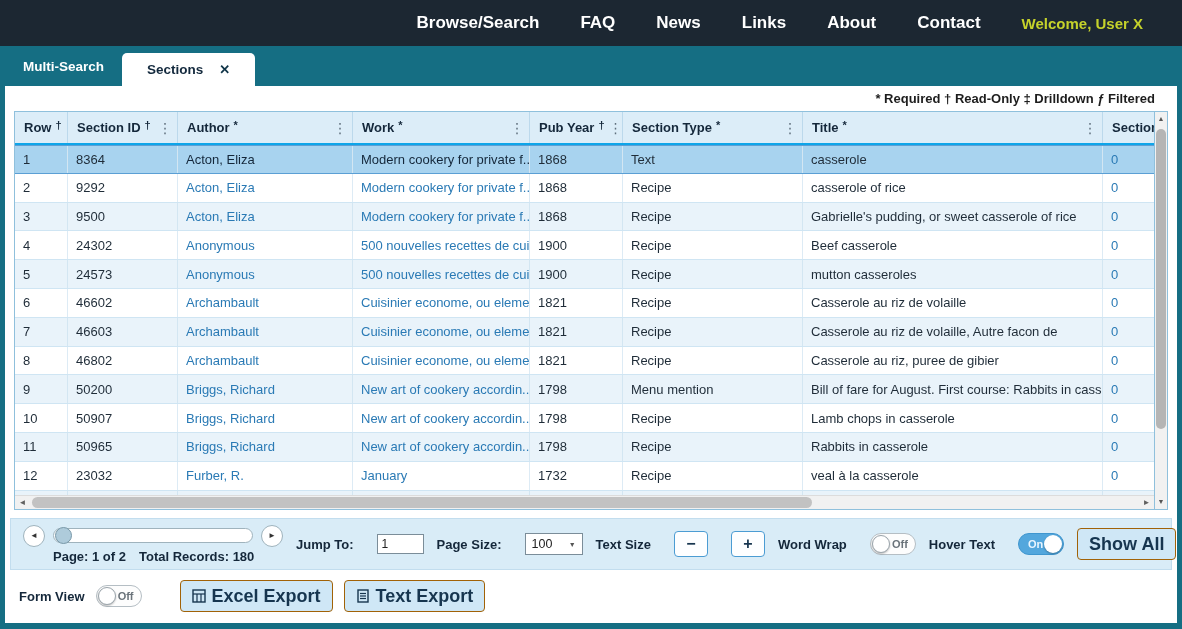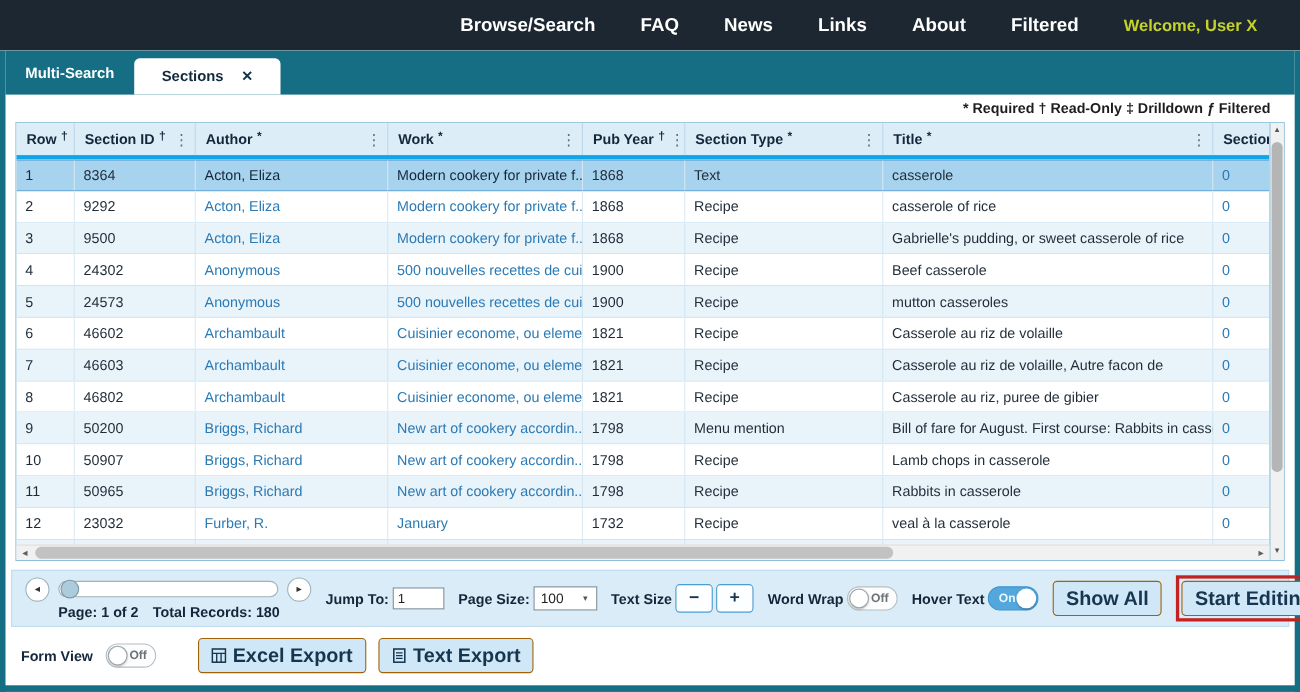--- a/index.html
+++ b/index.html
@@ -25,21 +25,21 @@
     font-size:13.5px; cursor:pointer; }
   .tab-close { font-size:13px; color:#0f3448; cursor:pointer; line-height:1; }
 
   
   .legendbar { height:25px; display:flex; justify-content:flex-end; align-items:center;
     padding-right:22px; font-size:13px; font-weight:700; color:#1d1d1d; flex-shrink:0; }
 
   
   .tablewrap { margin:0 9px; height:399px; display:flex; border:1px solid #8fc0dc; flex-shrink:0; }
   .gridmain { flex:1; display:flex; flex-direction:column; min-width:0; }
-  .thead { height:33px; background:#dcedf8; display:flex; border-bottom:4px solid #0ea5e9; flex-shrink:0; }
+  .thead { height:33px; background:#dcedf8; display:flex; border-bottom:2px solid #0ea5e9; flex-shrink:0; }
   .hcell { display:flex; align-items:center; padding:0 5px 0 9px; font-size:13px; font-weight:700;
     color:#14273a; border-right:1px solid #bcd9ec; overflow:hidden; white-space:nowrap; }
   .hcell .marker { margin-left:4px; font-size:11px; position:relative; top:-3px; }
   .menu-icon { margin-left:auto; color:#5e6f7c; font-size:14px; font-weight:400; cursor:pointer; padding-left:4px; }
 
   .tbody { height:352px; overflow:hidden; }
   .trow { display:flex; height:28.8px; background:#fff; border-bottom:1px solid #cfe5f3; }
   .trow:nth-child(odd) { background:#e9f3fa; }
   .trow.selected { background:#a8d3ef; border-top:1px solid #5b9fd4; border-bottom:1px solid #5b9fd4; }
   .cell { padding:0 8px; font-size:13px; color:#1f2c38; display:flex; align-items:center;
@@ -72,21 +72,21 @@
   .pagbar > * { flex-shrink:0; }
   .pag-left { display:flex; flex-direction:column; gap:2px; }
   .pag-slider-row { display:flex; align-items:center; gap:8px; }
   .circle-btn { width:22px; height:22px; border-radius:50%; background:#fff; border:1px solid #9fb3bd;
     font-size:8px; color:#333; display:flex; align-items:center; justify-content:center;
     cursor:pointer; font-family:inherit; }
   .slider { width:200px; height:15px; background:#fff; border:1px solid #9fb3bd; border-radius:8px; position:relative; cursor:pointer; }
   .slider-thumb { position:absolute; left:1px; top:-2px; width:17px; height:17px; border-radius:50%;
     background:#aecbdb; border:1px solid #7898a8; cursor:grab; }
   .pag-info { display:flex; gap:13px; font-size:13px; font-weight:700; color:#14273a; padding-left:30px; }
-  .ctrl { display:flex; align-items:center; gap:3px; font-size:13px; font-weight:700; color:#14273a; white-space:nowrap; }
+  .ctrl { display:flex; align-items:center; gap:23px; font-size:13px; font-weight:700; color:#14273a; white-space:nowrap; }
   .jump-input { width:47px; height:20px; border:1px solid #7b8d99; background:#fff; font-size:12px;
     padding:0 4px; color:#222; font-family:inherit; }
   .selectbox { width:58px; height:22px; border:1px solid #7b8d99; background:#fff; display:flex;
     align-items:center; padding:0 6px; font-size:12.5px; font-weight:400; color:#222; cursor:pointer; }
   .selectbox .sel-arrow { margin-left:auto; font-size:7px; color:#555; }
   .sq-btn { width:34px; height:26px; background:#fdfeff; border:1px solid #4b9cd3; border-radius:4px;
     font-size:16px; font-weight:700; color:#16354f; display:flex; align-items:center; justify-content:center;
     cursor:pointer; font-family:inherit; }
   .toggle { width:46px; height:22px; border-radius:11px; position:relative; cursor:pointer;
     font-size:11px; font-weight:700; flex-shrink:0; }
@@ -112,21 +112,21 @@
 </style>
 </head>
 <body>
 
 <nav class="topnav">
   <span class="nav-item">Browse/Search</span>
   <span class="nav-item">FAQ</span>
   <span class="nav-item">News</span>
   <span class="nav-item">Links</span>
   <span class="nav-item">About</span>
-  <span class="nav-item">Filtered</span>
+  <span class="nav-item">Contact</span>
   <span class="welcome">Welcome, User X</span>
 </nav>
 
 <div class="frame">
 
   <div class="tabbar">
     <div class="tab-inactive">Multi-Search</div>
     <div class="tab-active">
       <span>Sections</span>
       <span class="tab-close">✕</span>

